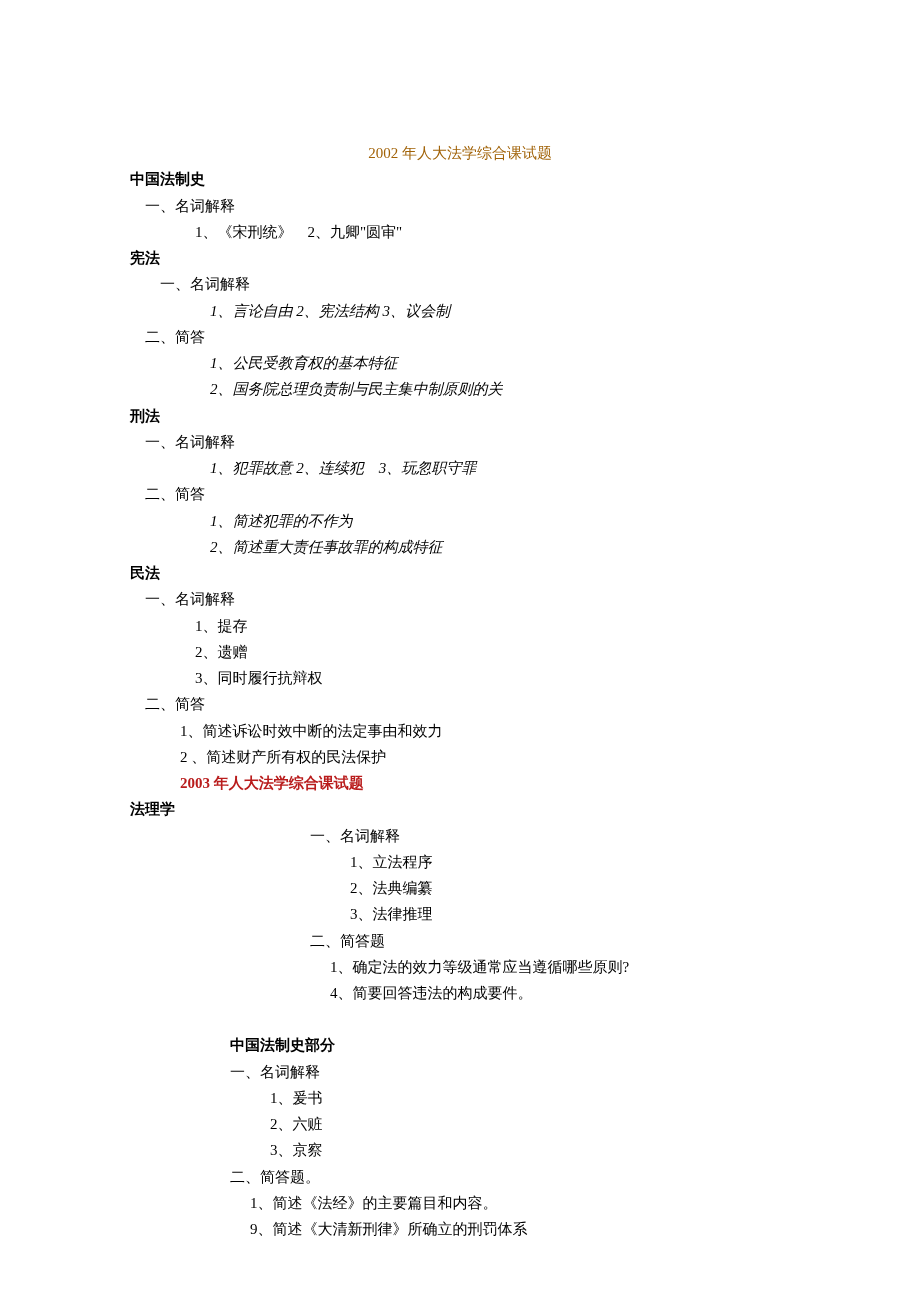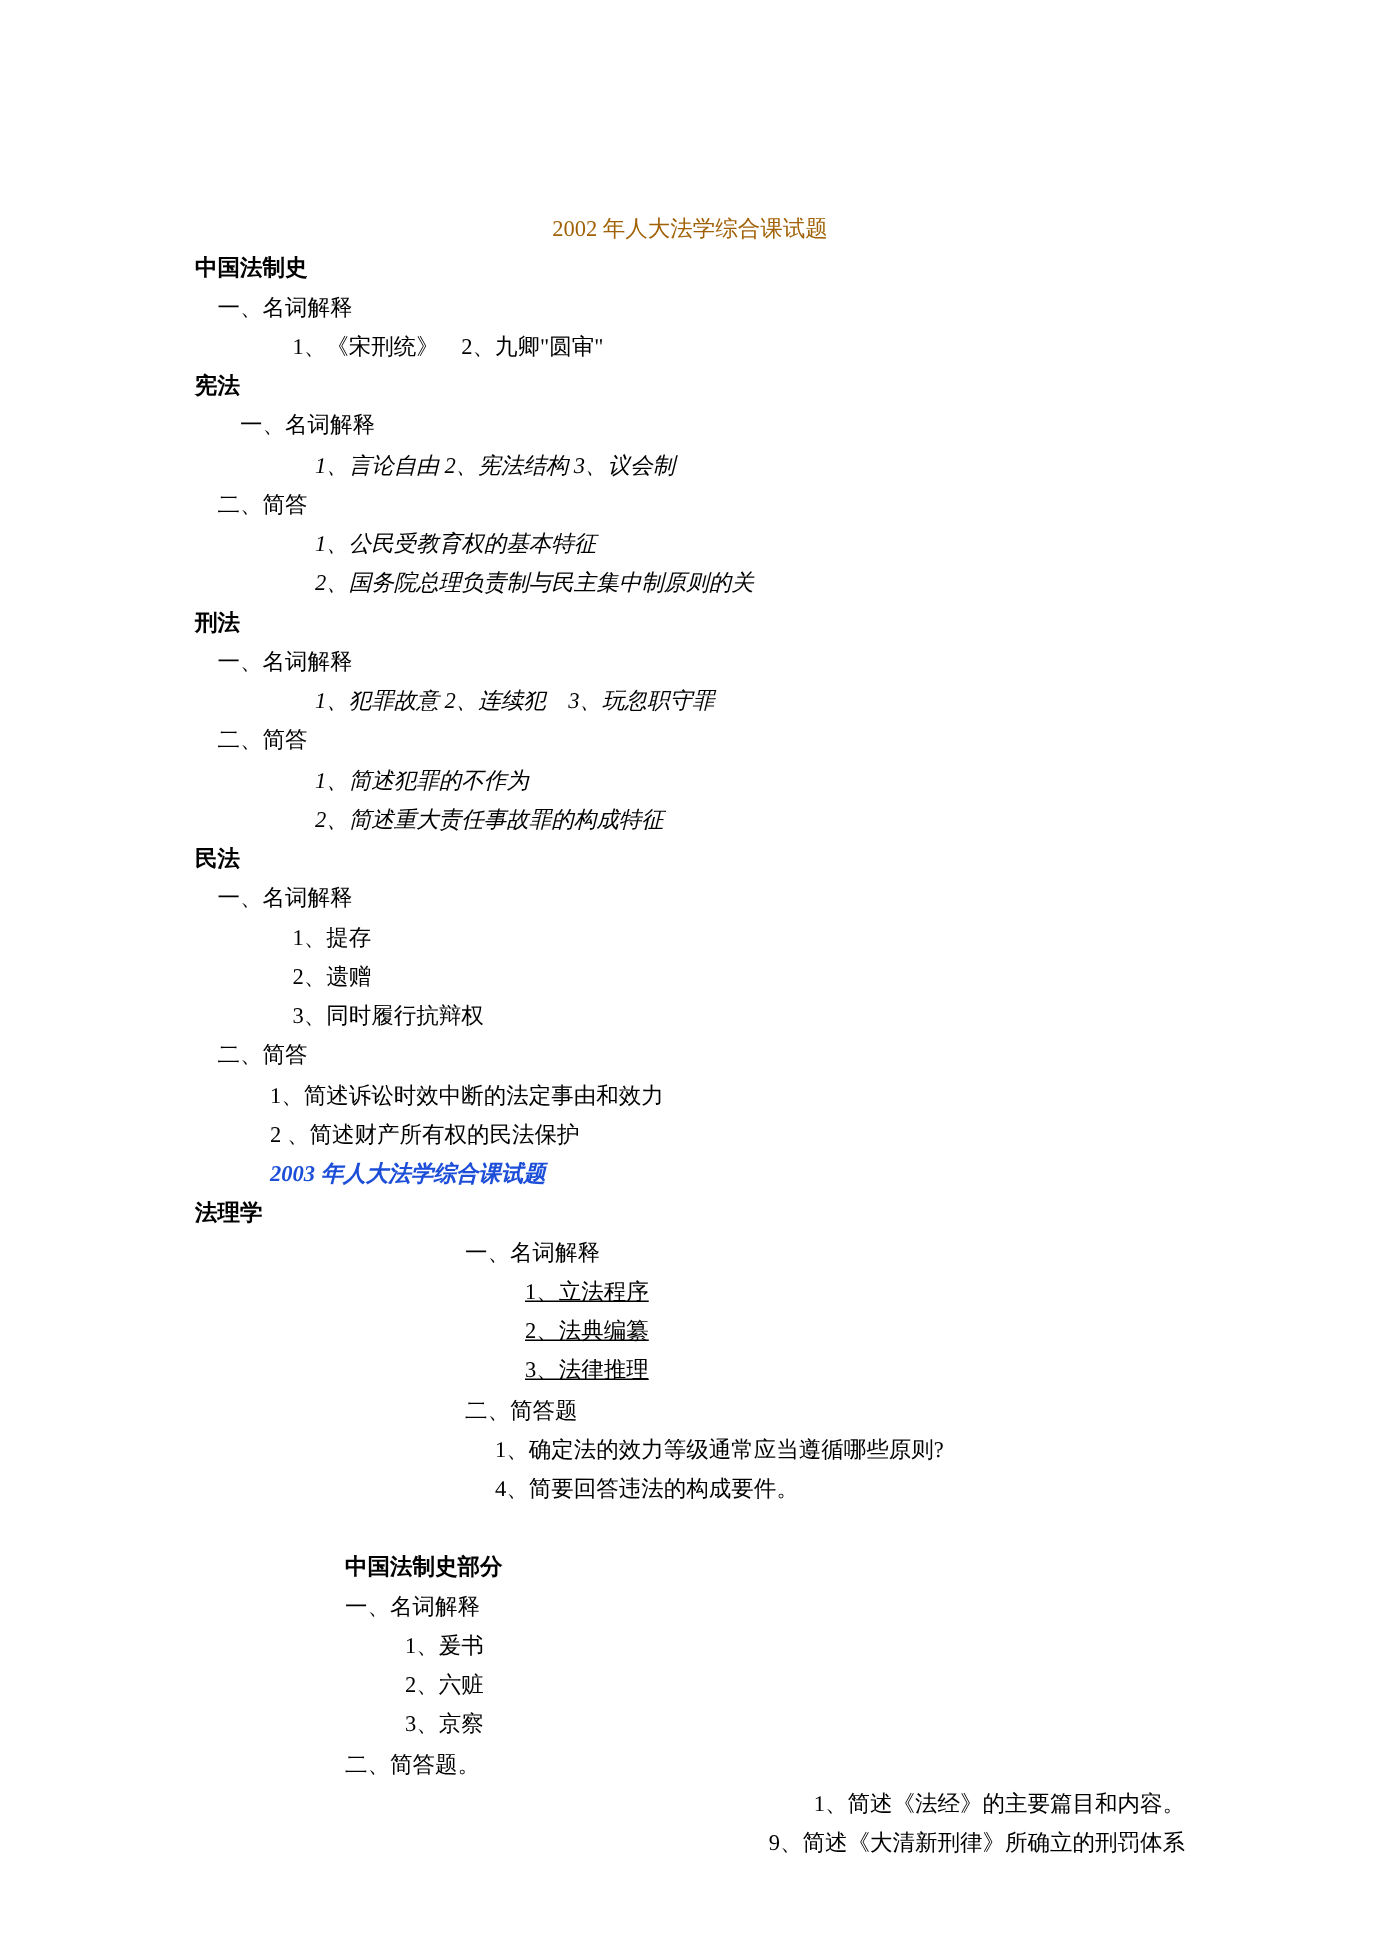--- a/index.html
+++ b/index.html
@@ -13,40 +13,39 @@
       width: 920px;
       box-sizing: border-box;
     }
     .title-red {
       color: #a16207;
       font-weight: normal;
       text-align: center;
       margin: 0;
     }
     .title-red-left {
-      color: #1d4ed8;
+      color: #b91c1c;
       font-weight: bold;
       margin: 0;
       padding-left: 50px;
-      font-style: italic;
     }
     .bold {
       font-weight: bold;
     }
     .i0 { padding-left: 0px; }
     .i1 { padding-left: 15px; }
     .i2 { padding-left: 30px; }
     .i3 { padding-left: 50px; }
     .i4 { padding-left: 65px; }
     .i5 { padding-left: 80px; font-style: italic; }
     .c1 { padding-left: 180px; }
     .c2 { padding-left: 200px; }
-    .c3 { padding-left: 220px; text-decoration: underline; }
+    .c3 { padding-left: 220px; }
     .d0 { padding-left: 100px; }
-    .d1 { padding-left: 120px; text-align: right; }
+    .d1 { padding-left: 120px; }
     .d2 { padding-left: 140px; }
     p { margin: 0; }
     .blank { height: 26px; }
   </style>
 </head>
 <body>
 
 <p class="title-red">2002 年人大法学综合课试题</p>
 
 <p class="bold i0">中国法制史</p>

